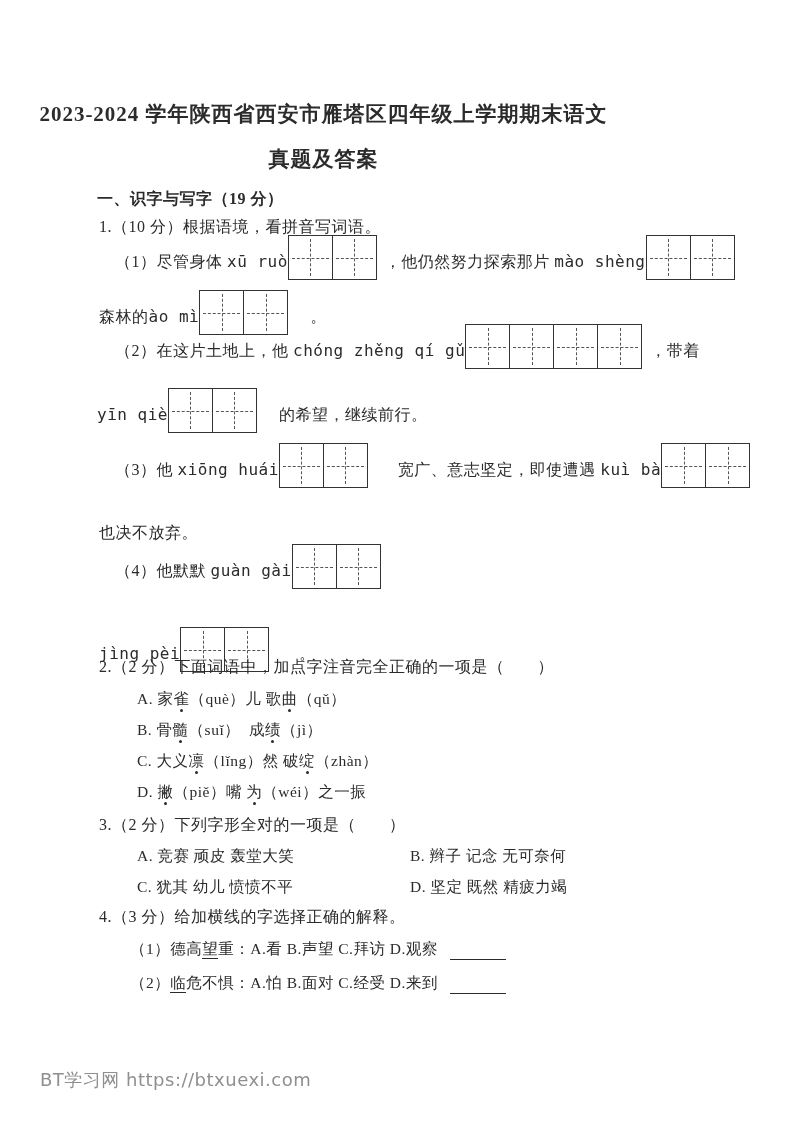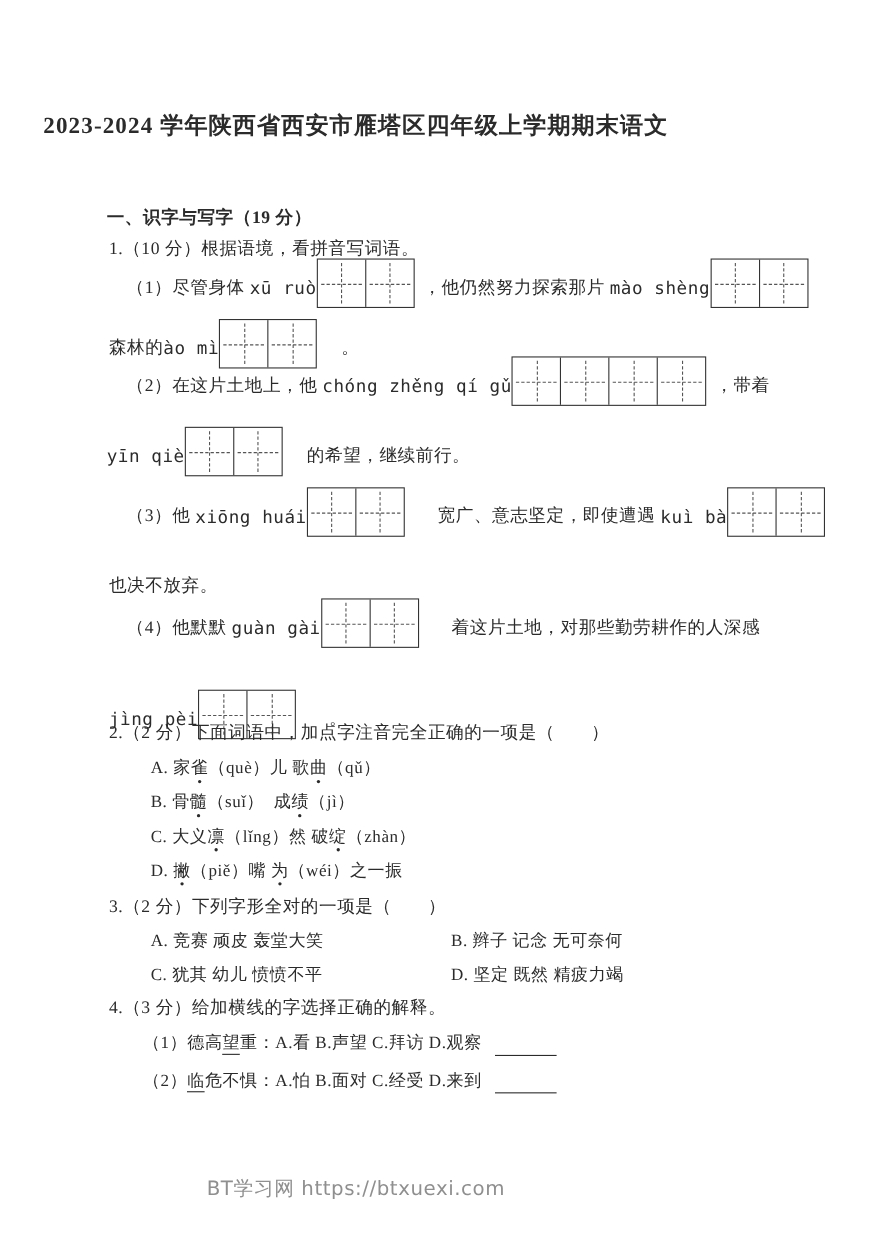--- a/index.html
+++ b/index.html
@@ -44,29 +44,30 @@
                    background:#2b2b2b; }
 
   
   .u-line { border-bottom:1.5px solid #2b2b2b; padding-bottom:1px; }
 
   
   .blank { display:inline-block; width:56px; height:16px; margin-left:12px;
            border-bottom:1.5px solid #2b2b2b; vertical-align:bottom; }
 
   .footer { position:absolute; top:1068px; left:0; width:100%;
-            text-align:center; font-family:"DejaVu Sans", sans-serif;
-            font-size:18px; color:#8f8f8f; letter-spacing:0.5px; }
+            font-family:"DejaVu Sans", sans-serif;
+            font-size:18px; color:#8f8f8f; letter-spacing:0.5px;padding-left:40px; }
 </style>
 </head>
 <body>
 
 <div class="page">
 
   <div class="title" style="top:101px;">2023-2024 学年陕西省西安市雁塔区四年级上学期期末语文</div>
+  <div class="title" style="top:146px;">真题及答案</div>
 
   <div class="textrow stem bold" style="top:188px;left:97px;">一、识字与写字（19 分）</div>
 
   <div class="textrow stem" style="top:216px;left:99px;">1.（10 分）根据语境，看拼音写词语。</div>
 
   <div class="gridrow" style="top:233px;left:115px;">
     <span class="txt">（1）尽管身体 </span>
     <span class="txt pin">xū ruò</span>
     <span class="grid"><span class="cell"></span><span class="cell"></span></span>
     <span class="txt ml8">，他仍然努力探索那片 </span>
@@ -102,21 +103,20 @@
     <span class="txt pin">kuì bà</span>
     <span class="grid"><span class="cell"></span><span class="cell"></span></span>
   </div>
 
   <div class="textrow stem" style="top:522px;left:99px;">也决不放弃。</div>
 
   <div class="gridrow" style="top:542px;left:115px;">
     <span class="txt">（4）他默默 </span>
     <span class="txt pin">guàn gài</span>
     <span class="grid"><span class="cell"></span><span class="cell"></span></span>
-    <span class="txt ml30">着这片土地，对那些勤劳耕作的人深感</span>
   </div>
 
   <div class="gridrow" style="top:625px;left:99px;align-items:flex-end;">
     <span class="txt pin">jìng pèi</span>
     <span class="grid"><span class="cell"></span><span class="cell"></span></span>
     <span class="txt ml30">。</span>
   </div>
 
   <div class="textrow stem" style="top:656px;left:99px;">2.（2 分）下面词语中，加点字注音完全正确的一项是（　　）</div>
   <div class="textrow" style="top:688px;left:137px;"><span>A. 家</span><span class="em-dot">雀</span><span>（què）儿 歌</span><span class="em-dot">曲</span><span>（qǔ）</span></div>

